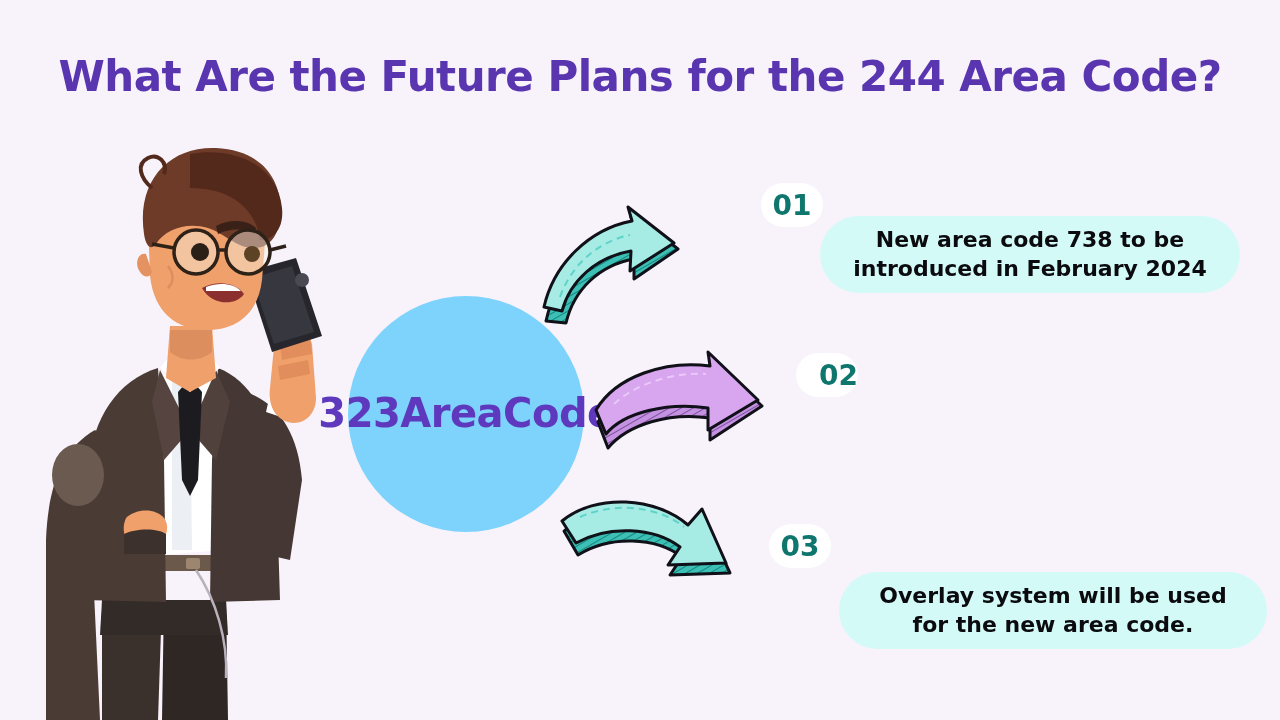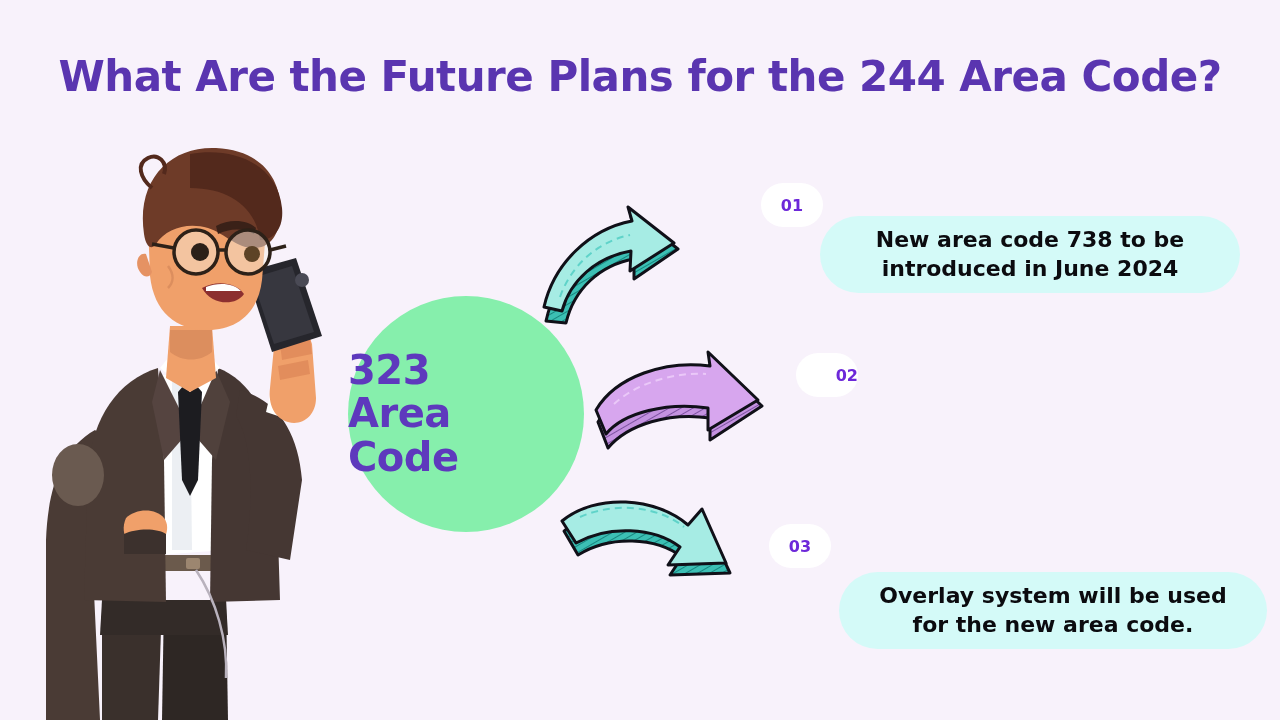--- a/index.html
+++ b/index.html
@@ -46,24 +46,23 @@
   }
 
   
   #center-circle {
     position: absolute;
     left: 348px;
     top: 296px;
     width: 236px;
     height: 236px;
     border-radius: 50%;
-    background: #86efac;
+    background: #7dd3fc;
     display: flex;
-    flex-direction: column;
-    align-items: flex-start;
+    align-items: center;
     justify-content: center;
     line-height: 1.08;
   }
   #center-circle .cc-line {
     font-family: "DejaVu Sans", sans-serif;
     font-size: 40px;
     font-weight: 700;
     color: #5e39bd;
     text-align: center;
     letter-spacing: -0.5px;
@@ -95,23 +94,23 @@
     left: -5px;
     top: -5px;
     right: -5px;
     bottom: -5px;
     border-radius: 30px;
     background: linear-gradient(135deg, #7b3fd1 0%, #b93fc4 50%, #c944b8 100%);
     z-index: -1;
   }
   .badge-num {
     font-family: "DejaVu Sans", sans-serif;
-    font-size: 16px;
-    font-weight: 700;
-    color: #6d28d9;
+    font-size: 28px;
+    font-weight: 700;
+    color: #0f766e;
     letter-spacing: 0px;
   }
   #badge-01 { left: 761px; top: 183px; }
   #badge-02 { left: 796px; top: 353px; justify-content: flex-end; }
   #badge-03 { left: 769px; top: 524px; }
 
   
   .info-box {
     position: absolute;
     border-radius: 40px;
@@ -281,16 +280,16 @@
   <div class="badge" id="badge-01">
     <span class="badge-num">01</span>
   </div>
   <div class="badge" id="badge-02">
     <span class="badge-num">02</span>
   </div>
   <div class="badge" id="badge-03">
     <span class="badge-num">03</span>
   </div>
 
-  <div class="info-box" id="info-box-1">New area code 738 to be introduced in June 2024</div>
+  <div class="info-box" id="info-box-1">New area code 738 to be introduced in February 2024</div>
   <div class="info-box" id="info-box-3">Overlay system will be used for the new area code.</div>
 
 </div>
 
 </body></html>

